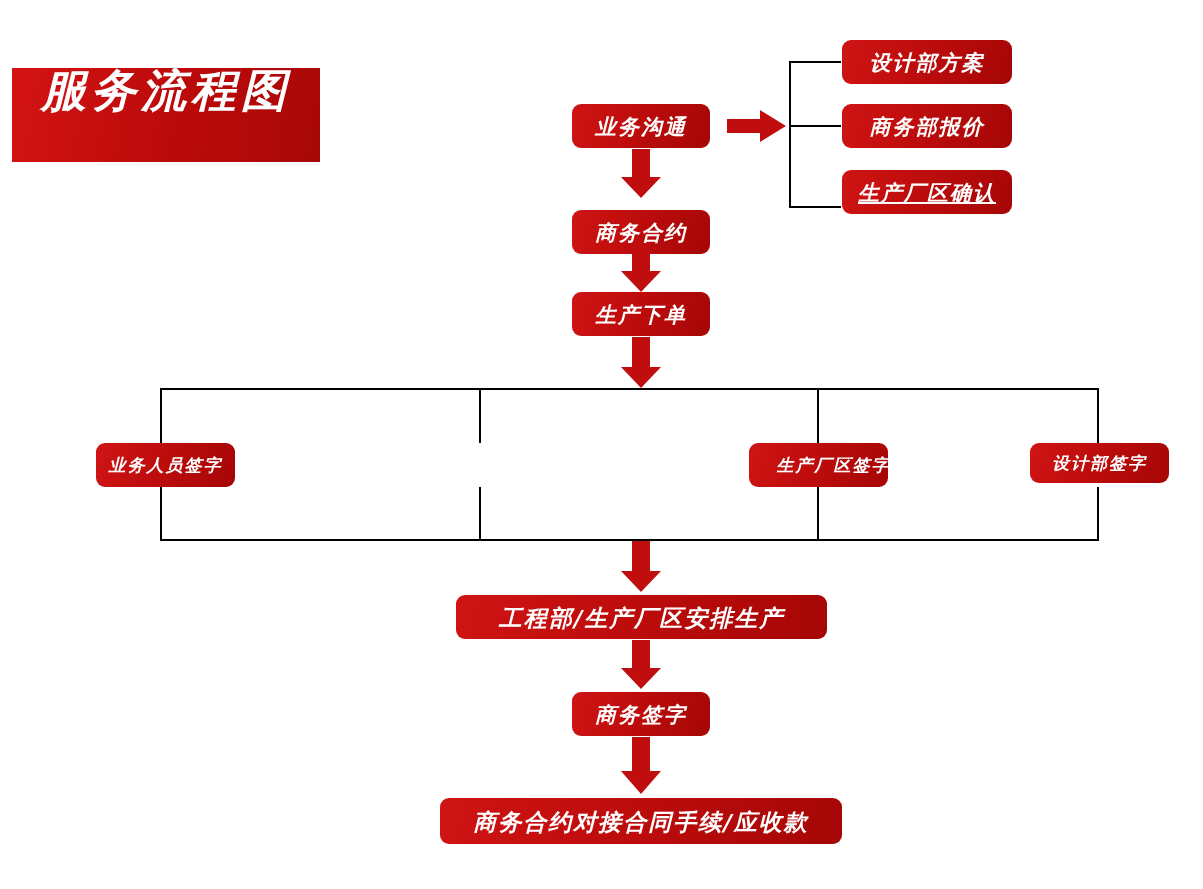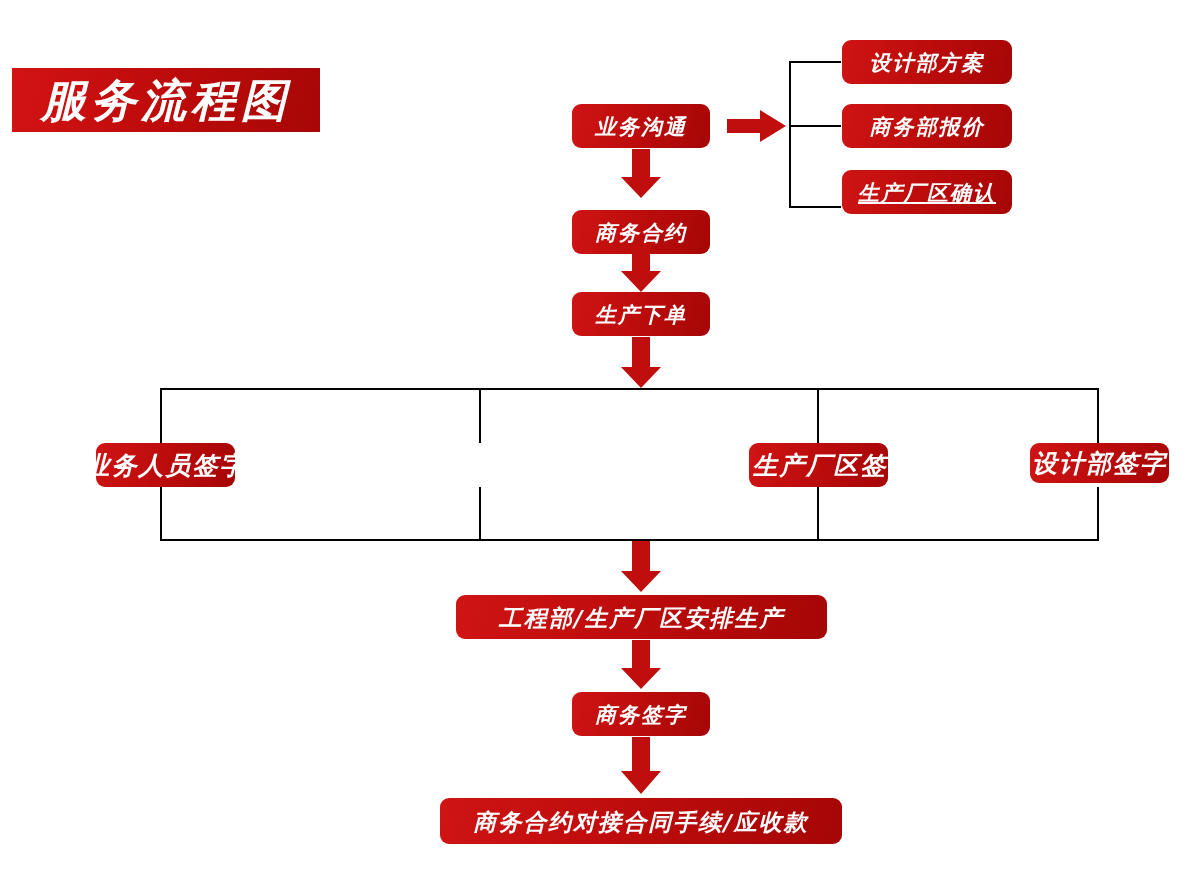--- a/index.html
+++ b/index.html
@@ -17,25 +17,24 @@
     background: #ffffff;
     overflow: hidden;
   }
 
   
   .title-banner {
     position: absolute;
     left: 12px;
     top: 68px;
     width: 308px;
-    height: 64px;
+    height: 94px;
     background: #c00d0d;
     background: linear-gradient(100deg, #d31313 0%, #bb0a0a 55%, #a80707 100%);
     display: flex;
-    align-items: center;
     justify-content: center;
   }
   .title-banner .title-text {
     color: #ffffff;
     font-size: 45px;
     font-weight: bold;
     letter-spacing: 5px;
     font-family: "DejaVu Serif", "Liberation Serif", serif;
     font-style: italic;
     white-space: nowrap;
@@ -54,21 +53,21 @@
     justify-content: center;
     text-align: right;
     font-family: "DejaVu Serif", "Liberation Serif", serif;
     font-weight: bold;
     font-style: italic;
     letter-spacing: 2px;
     white-space: nowrap;
     line-height: 1;
   }
   .node.s-small { font-size: 21px; }
-  .node.s-mid   { font-size: 25px; }
+  .node.s-mid   { font-size: 17px; }
   .node.s-wide  { font-size: 23px; }
 
   
   .arrow {
     position: absolute;
   }
 
   
   .line-h {
     position: absolute;

